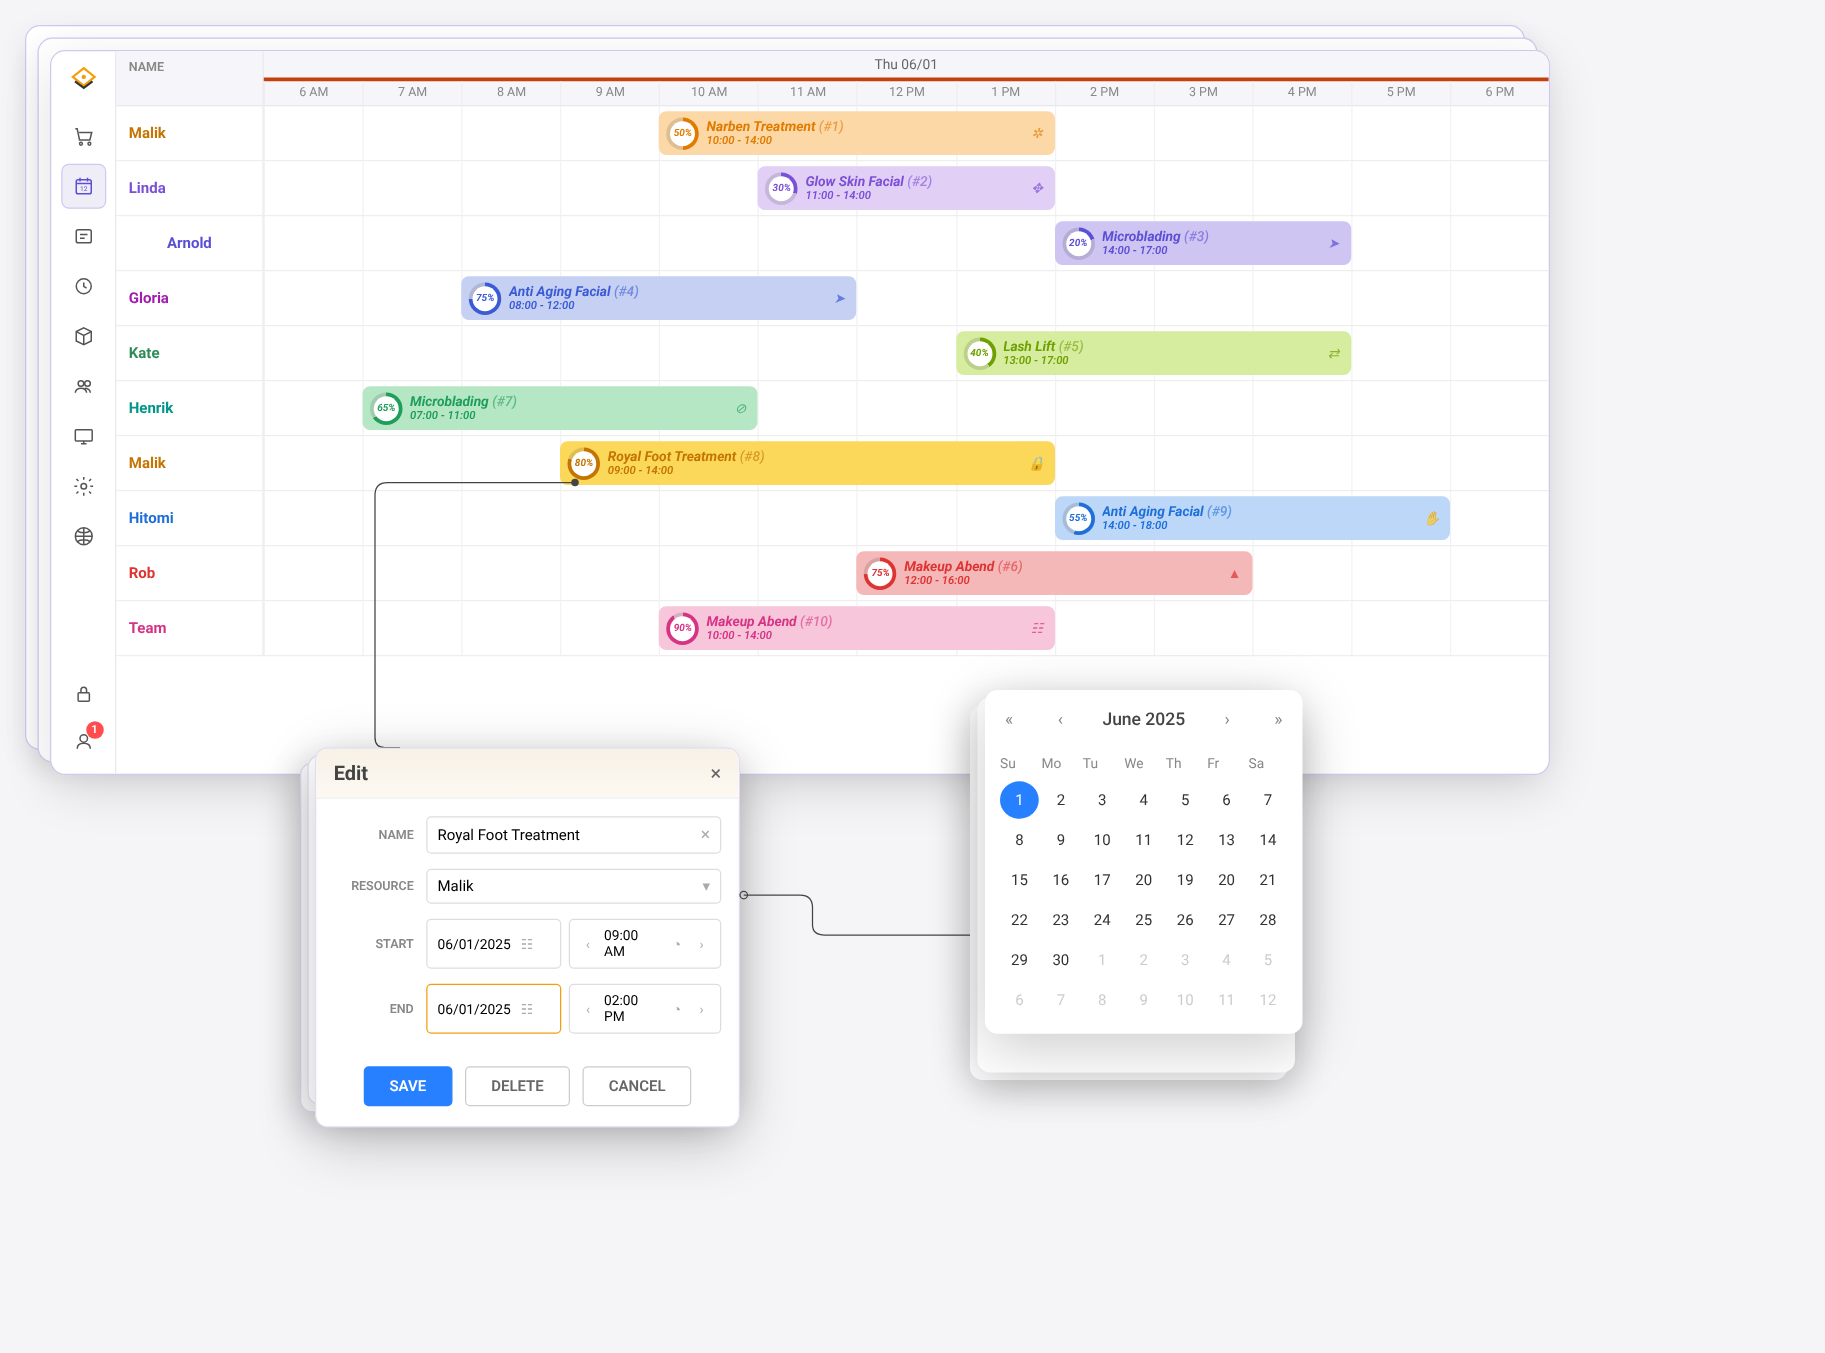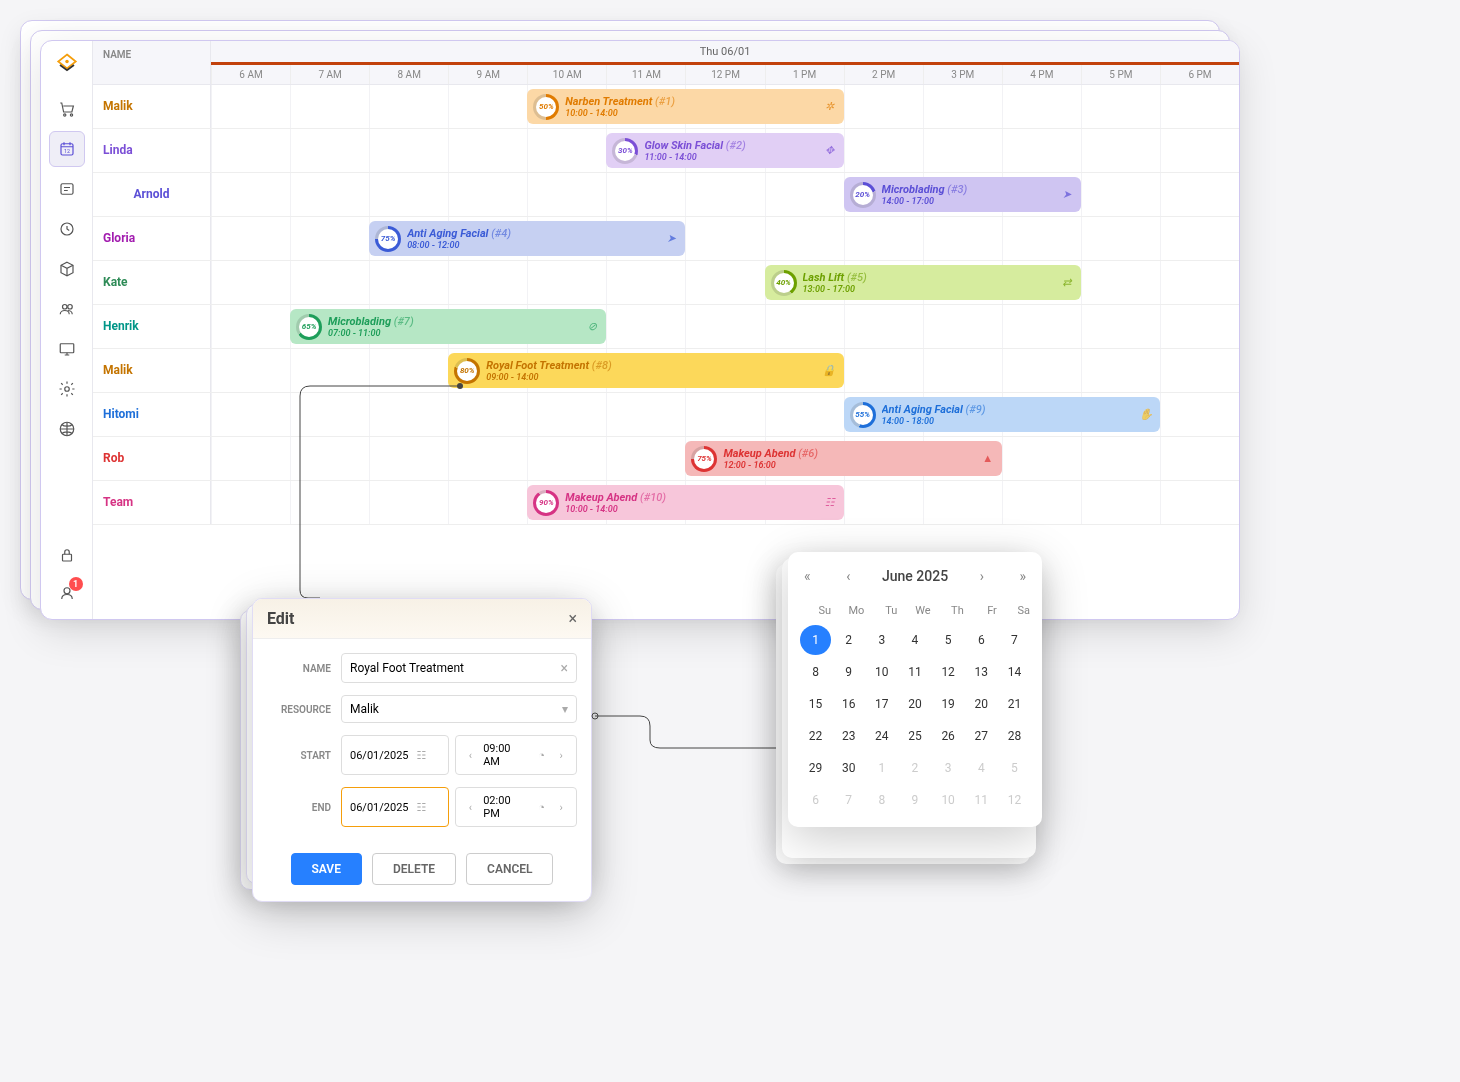--- a/index.html
+++ b/index.html
@@ -231,21 +231,21 @@
   width:254px;
   background:#fff;
   border-radius:10px;
   box-shadow:0 12px 48px rgba(0,0,0,0.2);
   padding:12px;
 }
 .cal-header { display:flex; align-items:center; justify-content:space-between; margin-bottom:10px; }
 .cal-nav { color:#888; cursor:pointer; padding:4px; font-size:14px; }
 .cal-title { font-size:14px; color:#444; font-weight:500; }
 .cal-grid { display:grid; grid-template-columns:repeat(7,1fr); gap:2px; }
-.cal-dow { font-size:11px; color:#888; text-align:right; padding:6px 0; }
+.cal-dow { font-size:11px; color:#888; text-align:left; padding:6px 0; }
 .cal-day { font-size:12px; text-align:center; padding:8px 0; border-radius:50%; cursor:pointer; color:#333; }
 .cal-day.selected { background:#2680ff; color:#fff; }
 .cal-day.other { color:#ccc; }
 
 
 .connector { position:absolute; pointer-events:none; }
 .connector svg { overflow:visible; }
 </style>
 </head>
 <body>

